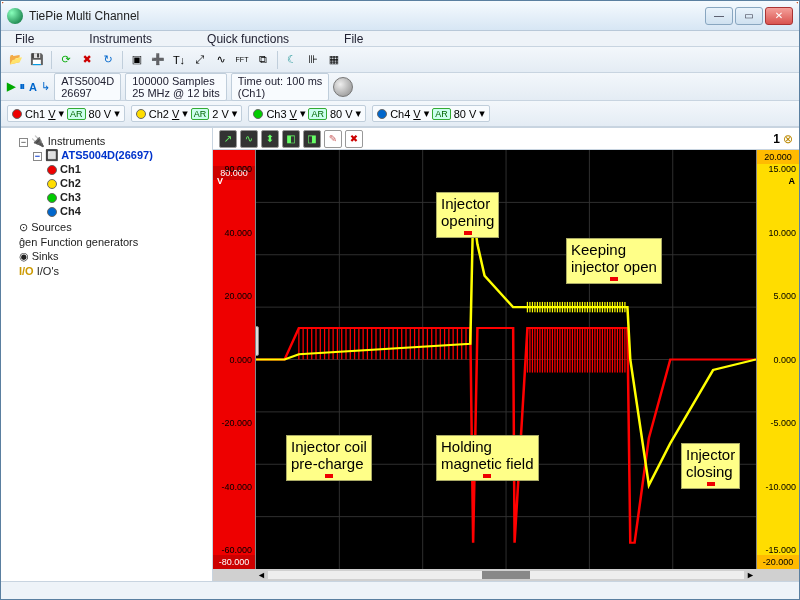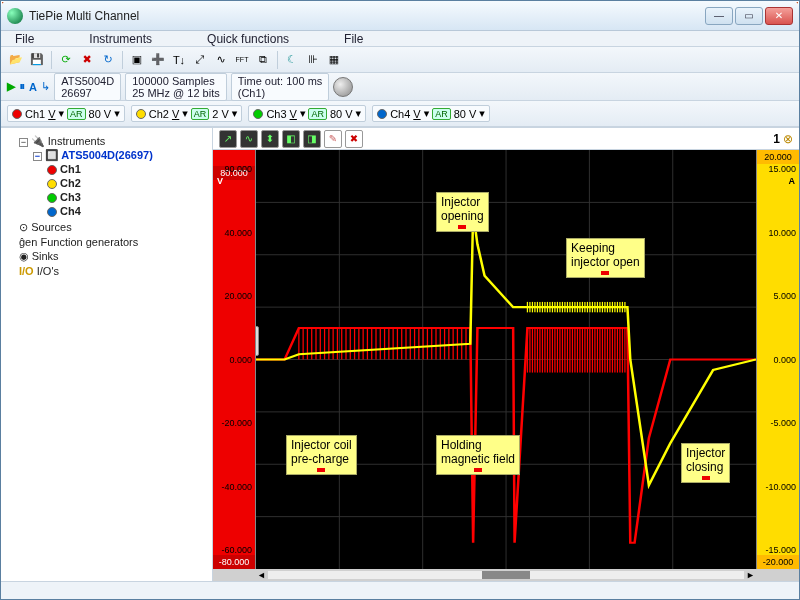--- a/index.html
+++ b/index.html
@@ -41,21 +41,21 @@
 .yaxis-l .cap, .yaxis-r .cap { position:absolute; left:0; right:0; text-align:center; font-size:9px; padding:2px 0; }
 .yaxis-l .cap.top { top:16px; background:#c00; color:#fff; } .yaxis-l .cap.bot { bottom:0; background:#c00; color:#fff; }
 .yaxis-r .cap.top { top:0; background:#fb0; } .yaxis-r .cap.bot { bottom:0; background:#fb0; }
 .yaxis-l .ticks, .yaxis-r .ticks { position:absolute; top:14px; bottom:14px; left:0; right:0; display:flex; flex-direction:column; justify-content:space-between; padding:0 3px; }
 .yaxis-l .ticks span, .yaxis-r .ticks span { font-size:9px; text-align:right; }
 .yaxis-l .unit { position:absolute; top:26px; left:4px; color:#fff; font-weight:bold; }
 .yaxis-r .unit { position:absolute; top:26px; right:4px; font-weight:bold; }
 .chart { flex:1; background:#000; position:relative; overflow:hidden; border-left:1px solid #888; border-right:1px solid #888; }
 .chart canvas, .chart svg { position:absolute; inset:0; width:100%; height:100%; }
 .handle { position:absolute; left:-5px; top:42%; width:8px; height:30px; background:#ddd; border:1px solid #888; border-radius:2px; }
-.callout { position:absolute; background:#ff8; border:1px solid #aa6; font-size:12px; padding:2px 4px; white-space:nowrap; }
+.callout { position:absolute; background:#ff8; border:1px solid #aa6; font-size:15px; padding:2px 4px; white-space:nowrap; }
 .callout .m { display:block; width:8px; height:4px; background:#e00; margin:2px auto 0; }
 .xaxis { height:28px; background:#000; color:#fff; font-size:9px; display:flex; align-items:center; justify-content:space-between; padding:0 44px; }
 .statusbar { height:18px; background:#eef3f8; border-top:1px solid #c8d4e0; }
 .knob { width:20px; height:20px; border-radius:50%; background: radial-gradient(circle at 35% 35%, #eee, #888); border:1px solid #777; }
 </style>
 </head>
 <body>
 
 <div class="window">
   <div class="titlebar">

